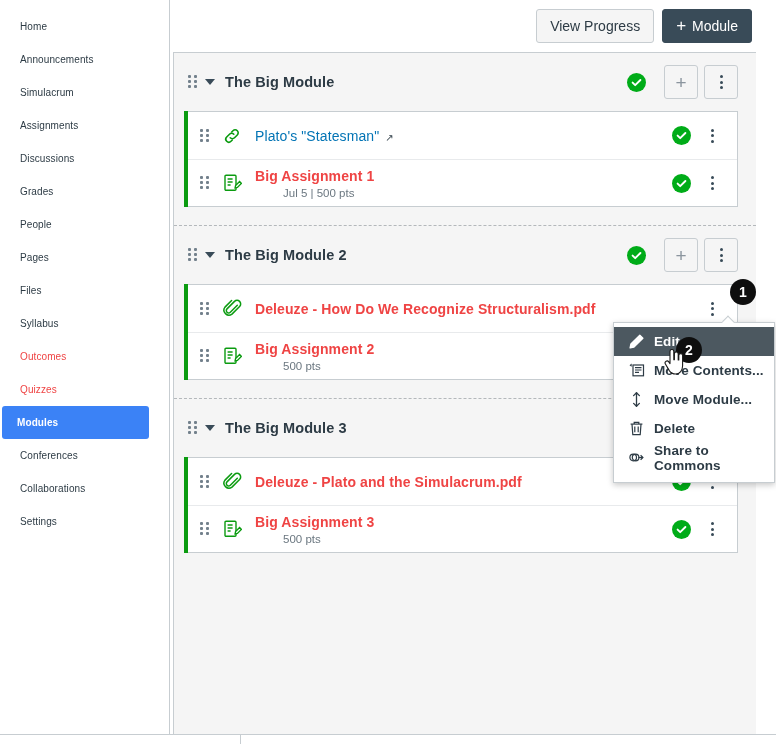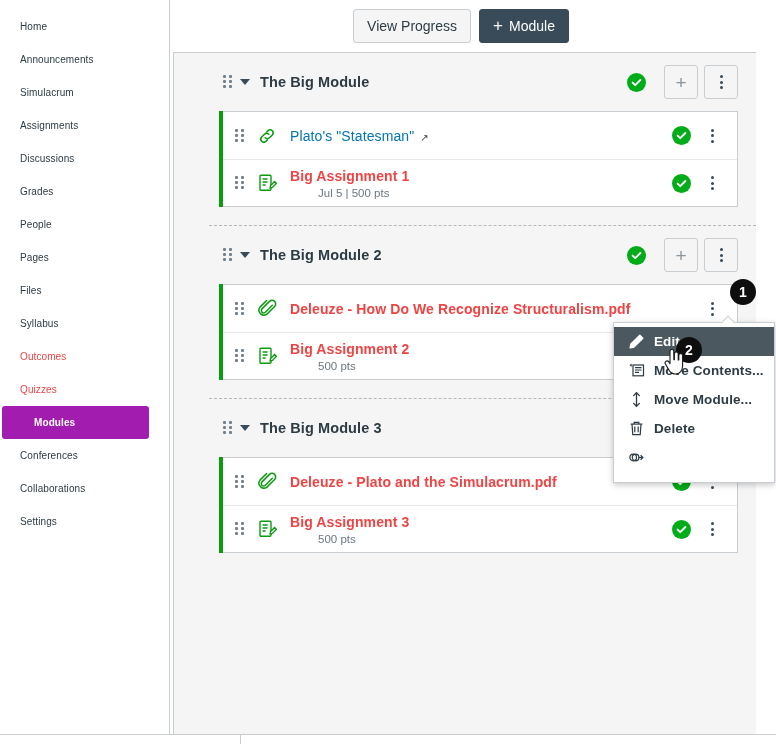--- a/index.html
+++ b/index.html
@@ -29,41 +29,41 @@
     display: block;
     padding: 7px 0 7px 20px;
     font-size: 10px;
     color: #2d3b45;
     line-height: 19px;
     text-decoration: none;
     letter-spacing: .1px;
   }
   .nav-item.disabled { color: #ef4444; }
   .nav-item.active {
-    background: #a21caf;
+    background: #3b82f6;
     color: #ffffff;
     font-weight: bold;
     width: 147px;
     border-radius: 3px;
     margin-left: 2px;
-    padding-left: 32px;
+    padding-left: 15px;
   }
 
   
   .main {
     flex: 1;
     position: relative;
     background: #ffffff;
     height: 734px;
   }
   .toolbar {
     height: 52px;
     display: flex;
     align-items: center;
-    justify-content: center;
+    justify-content: flex-end;
     padding: 0 24px 0 0;
     gap: 0px;
   }
   .btn {
     font-family: "Liberation Sans", sans-serif;
     font-size: 14px;
     border-radius: 3px;
     cursor: pointer;
     height: 34px;
     display: inline-flex;
@@ -95,21 +95,20 @@
   
   .modules-wrap {
     position: absolute;
     left: 3px;
     top: 52px;
     width: 583px;
     height: 682px;
     background: #f5f5f5;
     border-left: 1px solid #c7cdd1;
     border-top: 1px solid #c7cdd1;
-    padding-left: 35px;
   }
   .module {
     position: relative;
     padding: 0;
   }
   .module + .module { border-top: 1px dashed #b4b8bb; }
 
   .module-header {
     display: flex;
     align-items: center;
@@ -681,20 +680,21 @@
         <span class="menu-ico">
           <svg width="17" height="17" viewBox="0 0 17 17">
             <g stroke="currentColor" stroke-width="1.2" fill="none">
               <circle cx="5.2" cy="8.5" r="3.3"></circle>
               <circle cx="7.6" cy="8.5" r="3.3"></circle>
               <path d="M10.4 8.5h4.4"></path>
               <path d="M12.6 6.3l2.3 2.2-2.3 2.2"></path>
             </g>
           </svg>
         </span>
+        <span>Share to Commons</span>
       </div>
     </div>
 
   <div class="callout" id="callout-1">1</div>
   <div class="callout" id="callout-2">2</div>
 
   <svg class="cursor" viewBox="0 0 20 26">
     <path d="M6 2.5c0-1.1.8-2 1.9-2s1.9.9 1.9 2v8.3h.6V4.9c0-1.1.8-2 1.9-2s1.9.9 1.9 2v6h.6V6.6c0-1.1.8-2 1.9-2s1.9.9 1.9 2v10.2c0 4.4-2.7 8.2-7 8.2-3.2 0-5-1.4-6.3-3.4L1.4 15c-.6-1-.3-2.2.7-2.8 1-.6 2.1-.2 2.7.7L6 14.6V2.5z" fill="#ffffff" stroke="#1a1a1a" stroke-width="1.1" stroke-linejoin="round"></path>
   </svg>
 

